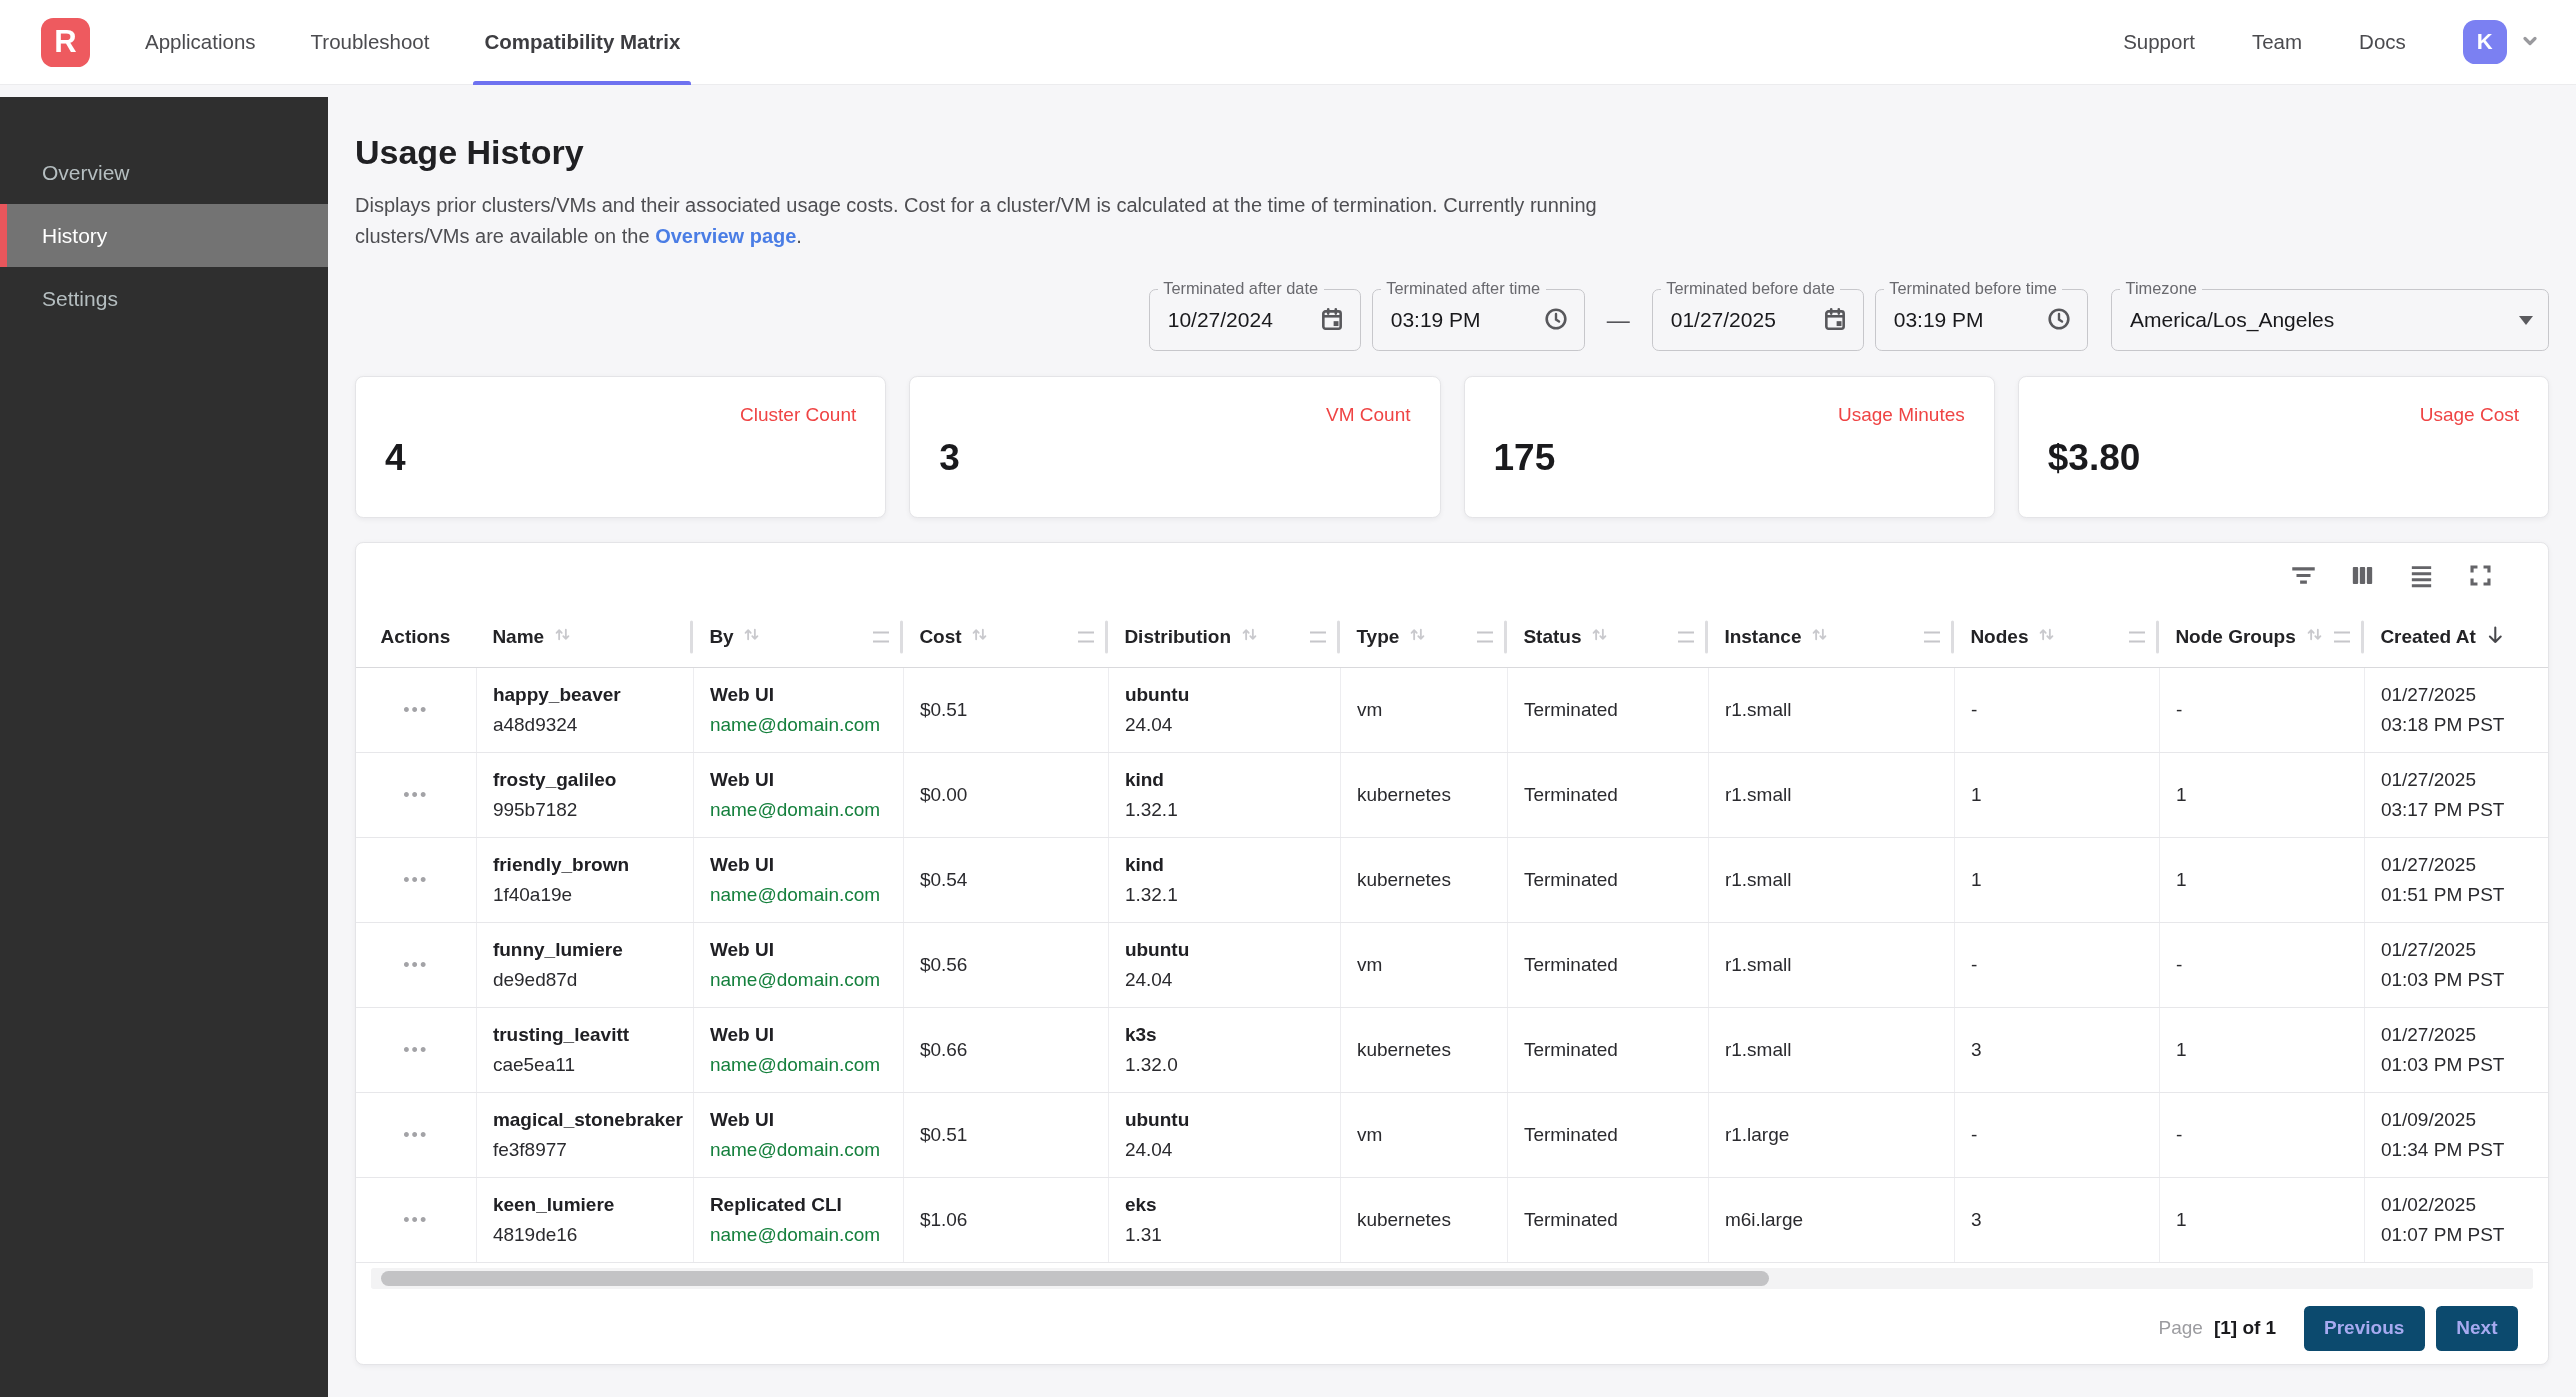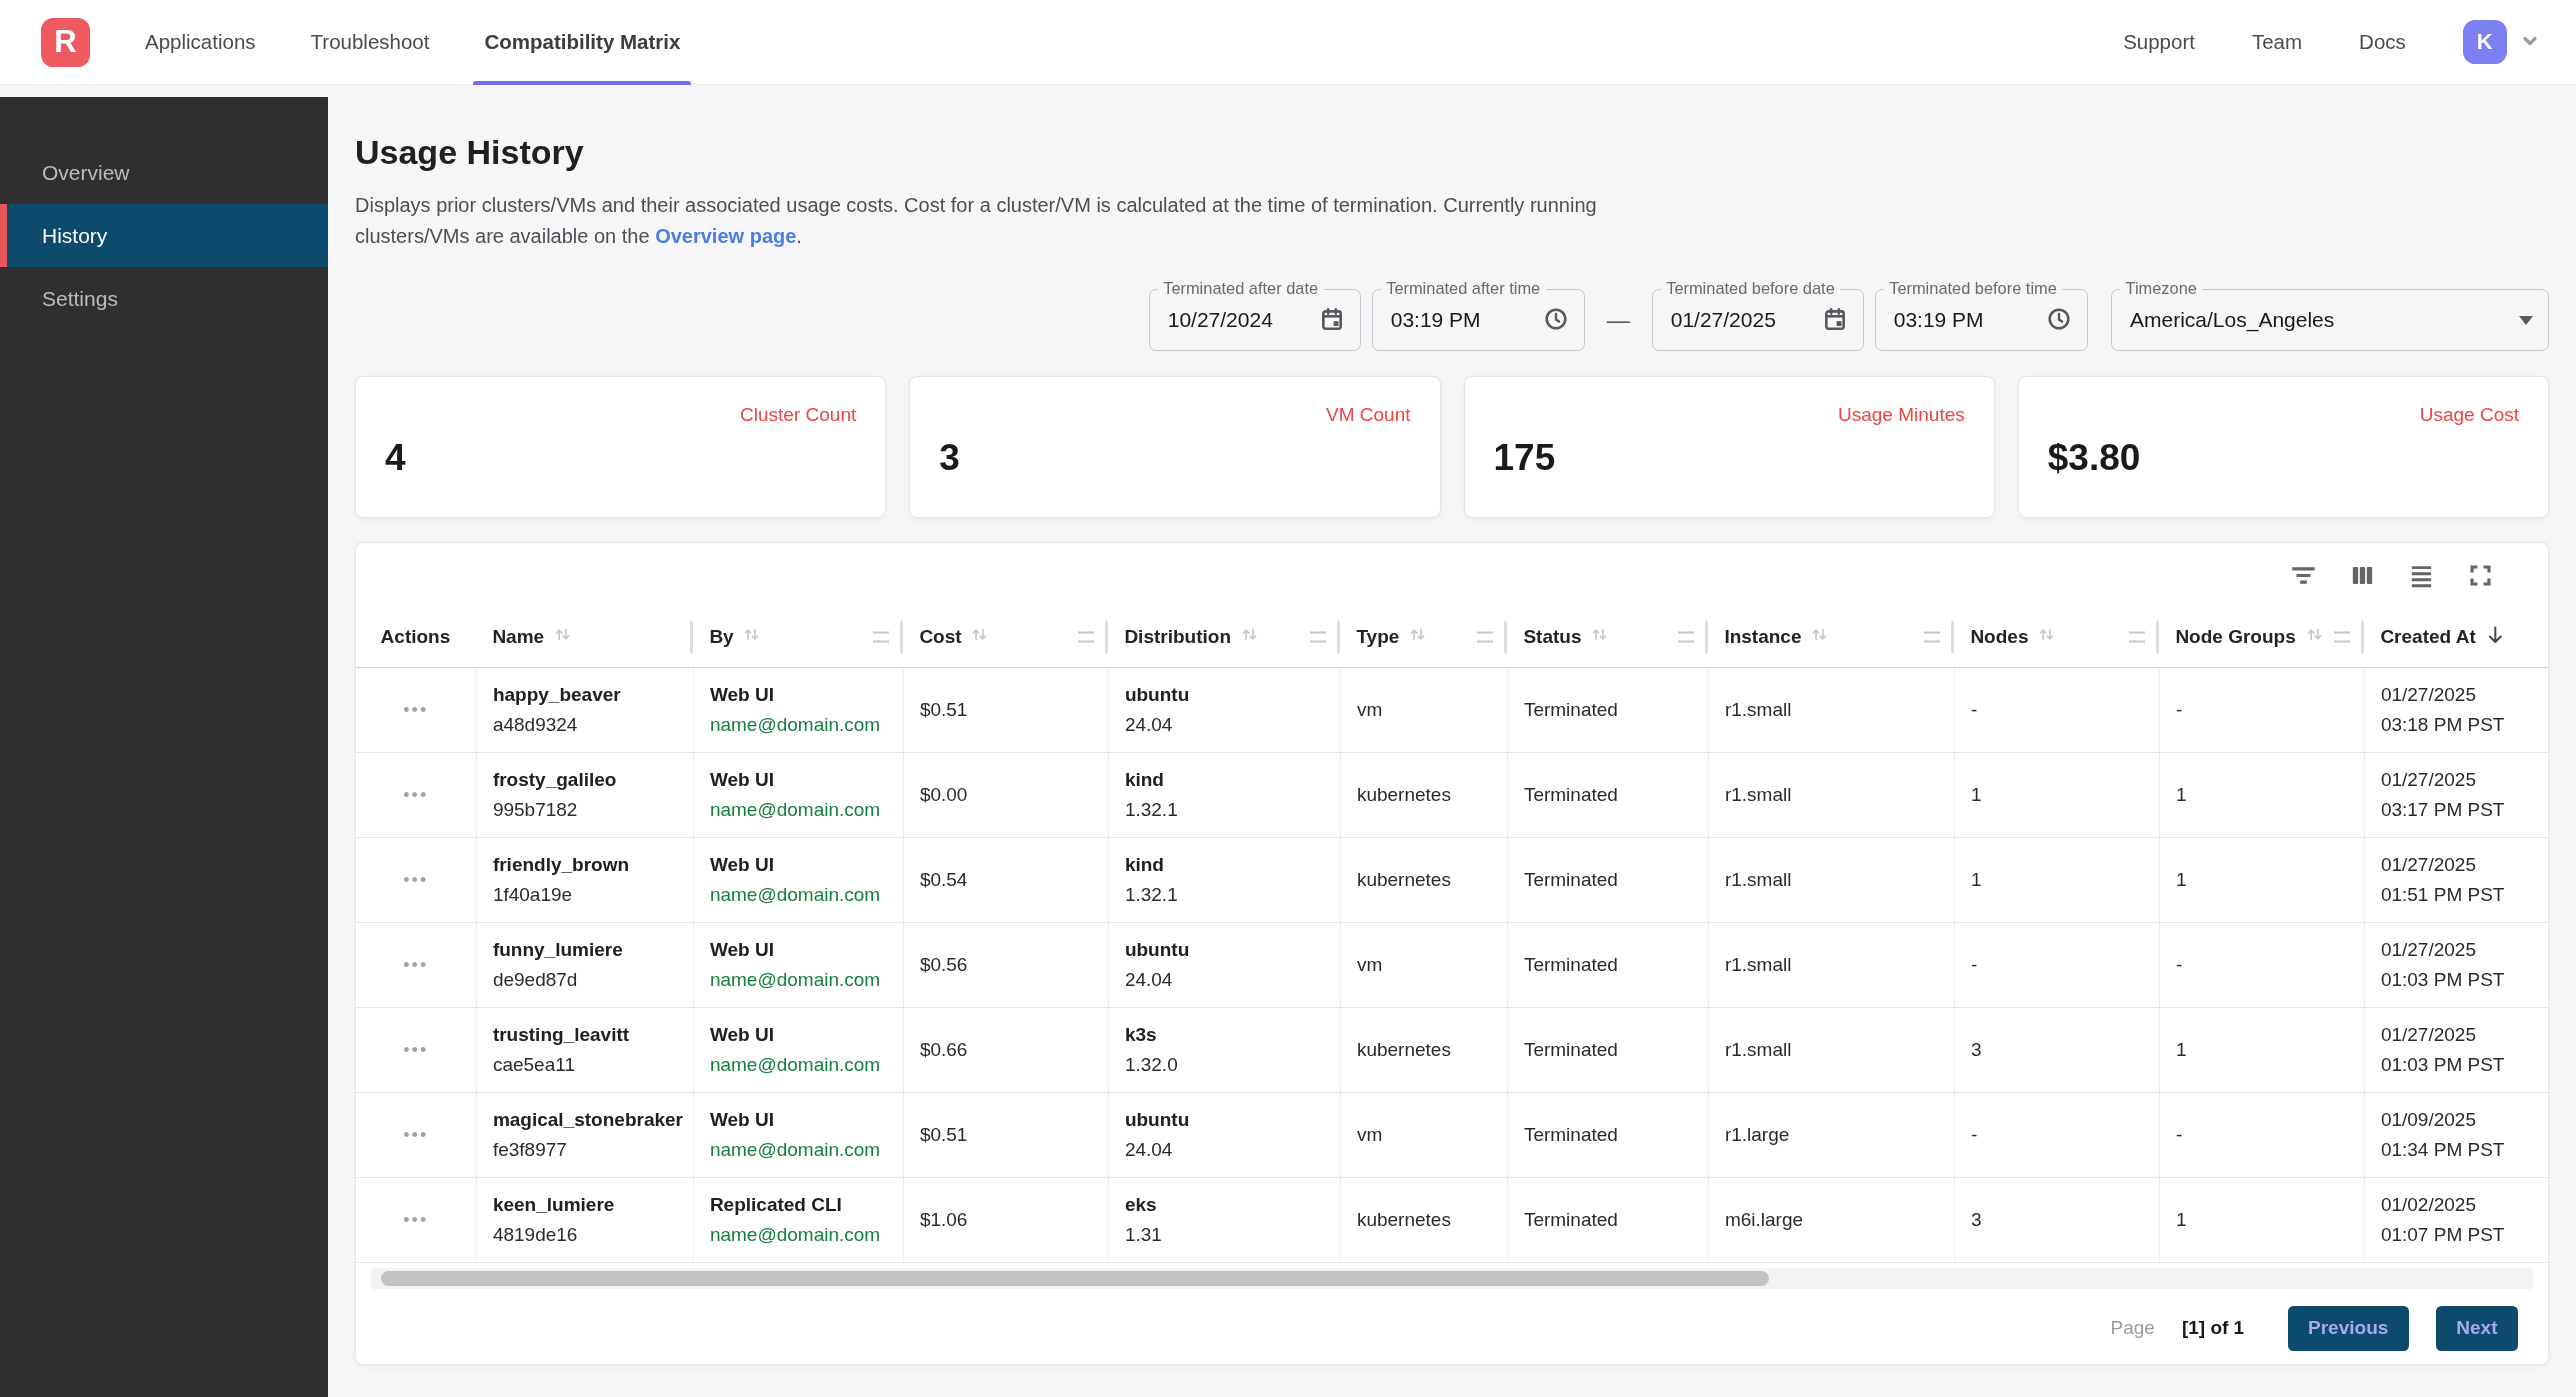--- a/index.html
+++ b/index.html
@@ -44,21 +44,21 @@
 
   
   .sidebar {
     position:absolute; top:97px; left:0; bottom:0; width:328px;
     background:#2f2f2f; padding-top:44px;
   }
   .side-item {
     height:63px; display:flex; align-items:center; padding-left:42px;
     font-size:21px; color:#b5bec0; cursor:pointer; position:relative;
   }
-  .side-item.active { background:#0c4a6e; color:#ffffff; }
+  .side-item.active { background:#737373; color:#ffffff; }
   .side-item.active::before {
     content:''; position:absolute; left:0; top:0; bottom:0; width:6.8px; background:#e8565c;
   }
 
   
   .main { position:absolute; top:85px; left:328px; right:0; bottom:0; padding:0 27px; overflow:hidden; }
   .page-title { margin-top:48px; font-size:34px; font-weight:bold; color:#202023; }
   .page-desc { margin-top:18px; font-size:20px; line-height:31px; color:#4e4e52; }
   .page-desc a { color:#4a7de5; font-weight:bold; text-decoration:none; cursor:pointer; }
 
@@ -138,21 +138,21 @@
   
   .hscroll { margin:5.5px 15px 4.1px 15px; height:20.5px; background:#f3f3f4; border-radius:2.7px; position:relative; }
   .hscroll-thumb {
     position:absolute; left:9.6px; top:2.7px; height:15px; width:1388px;
     background:#c3c3c5; border-radius:7.5px; cursor:grab;
   }
 
   
   .table-footer {
     height:71px; display:flex; align-items:center; justify-content:flex-end;
-    gap:27px; padding-right:30px; font-size:19px;
+    gap:11px; padding-right:30px; font-size:19px;
   }
   .page-word { color:#9c9ca0; }
   .page-count { font-weight:bold; color:#1a1a1d; margin-right:16.4px; }
   .pg-btn {
     background:#0c4a6e; color:#a7aaf0; font-weight:bold; font-size:19px;
     border:none; border-radius:5.5px; padding:11.6px 20.5px; cursor:pointer;
     font-family:"Liberation Sans", sans-serif;
   }
 </style>
 </head>

